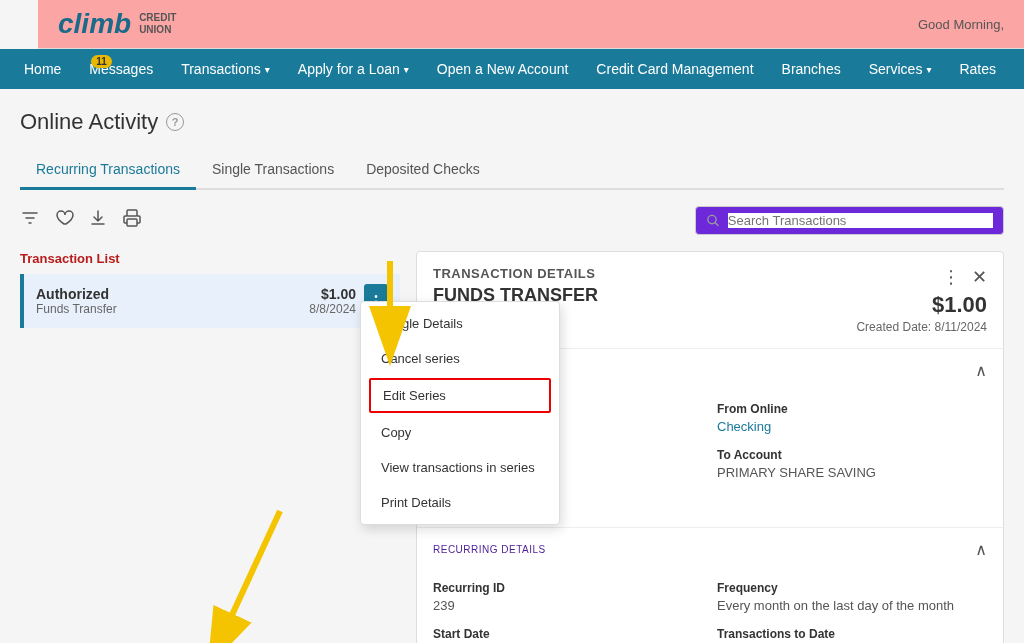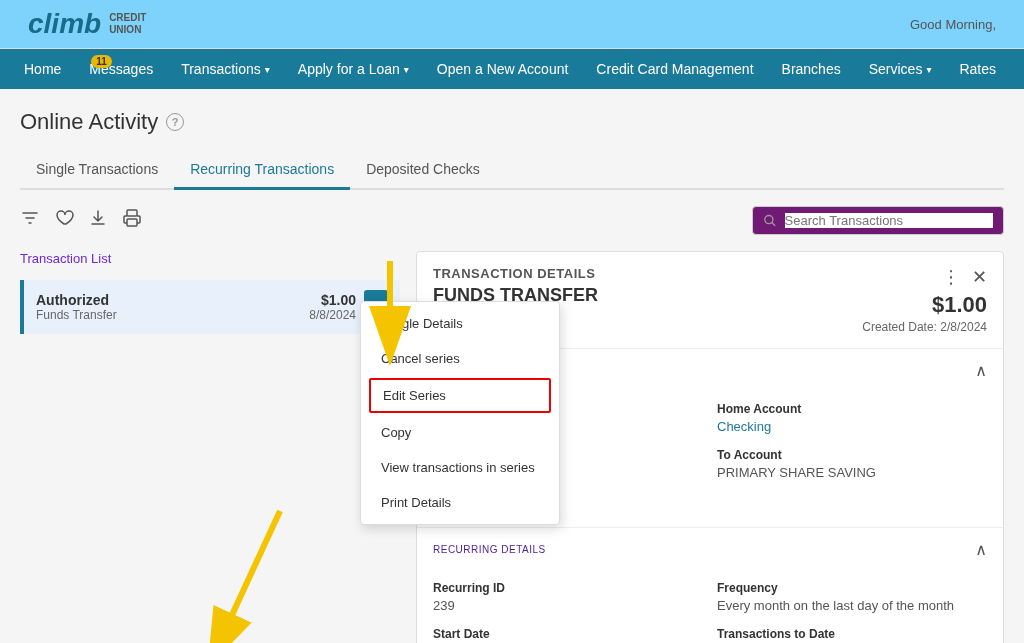--- a/index.html
+++ b/index.html
@@ -1,25 +1,26 @@
 <!DOCTYPE html>
 <html><head>
   <meta charset="utf-8">
   <style>
     * { box-sizing: border-box; margin: 0; padding: 0; }
     body { font-family: Arial, sans-serif; font-size: 14px; background: #f5f5f5; color: #333; }
 
     
     .top-bar {
-      background: #7dd3fc;
-      padding: 8px 28px;
+      background: #fca5a5;
+      padding: 8px 20px;
       display: flex;
       align-items: center;
       justify-content: space-between;
       border-bottom: 1px solid #ddd;
+      margin-left: 38px;
     }
     .logo-area { display: flex; align-items: center; gap: 8px; }
     .logo-climb { font-size: 28px; font-weight: 900; color: #1a6b8a; font-style: italic; }
     .logo-credit-union { font-size: 10px; color: #555; line-height: 1.2; text-transform: uppercase; font-weight: bold; }
     .greeting { font-size: 13px; color: #555; }
 
     
     .nav-bar {
       background: #1a7a9a;
       display: flex;
@@ -78,31 +79,31 @@
     }
     .toolbar-icons { display: flex; gap: 14px; }
     .toolbar-icon { cursor: pointer; color: #555; font-size: 18px; }
     .search-box {
       display: flex;
       align-items: center;
       border: 1px solid #ccc;
       border-radius: 4px;
       padding: 6px 10px;
       gap: 8px;
-      background: #701a75;
-      width: 252px;
+      background: #6d28d9;
+      width: 309px;
     }
     .search-box input { border: none; outline: none; font-size: 13px; width: 100%; color: #999; }
 
     
     .main-layout { display: flex; gap: 0; position: relative; }
 
     
     .transaction-list { width: 380px; min-width: 380px; }
-    .list-header { font-size: 13px; font-weight: normal; color: #6d28d9; margin-bottom: 14px; }
+    .list-header { font-size: 13px; font-weight: bold; color: #b91c1c; margin-bottom: 8px; }
     .transaction-item {
       background: #e8f0fb;
       border-left: 4px solid #1a7a9a;
       padding: 10px 12px;
       display: flex;
       align-items: center;
       justify-content: space-between;
       cursor: pointer;
       position: relative;
     }
@@ -249,22 +250,22 @@
 </nav>
 
 <div class="page-content">
 
   <div class="page-title">
     <span>Online Activity</span>
     <span class="help-icon">?</span>
   </div>
 
   <div class="tabs">
+    <div class="tab active">Recurring Transactions</div>
     <div class="tab">Single Transactions</div>
-    <div class="tab active">Recurring Transactions</div>
     <div class="tab">Deposited Checks</div>
   </div>
 
   <div class="toolbar">
     <div class="toolbar-icons">
       <span class="toolbar-icon">
         <svg width="20" height="20" viewBox="0 0 20 20" fill="none" xmlns="http://www.w3.org/2000/svg">
           <path d="M3 5h14M6 10h8M9 15h2" stroke="#555" stroke-width="1.5" stroke-linecap="round"></path>
         </svg>
       </span>
@@ -330,38 +331,38 @@
           <div class="details-fund-title">FUNDS TRANSFER</div>
           <div class="details-tracking">Tracking ID: 432</div>
         </div>
         <div style="display:flex; flex-direction:column; align-items:flex-end; gap:4px;">
           <div style="display:flex; gap:12px; align-items:center;">
             <button class="icon-btn">⋮</button>
             <button class="icon-btn">✕</button>
           </div>
           <div class="details-amount-area">
             <div class="details-amount">$1.00</div>
-            <div class="details-created">Created Date: 2/8/2024</div>
+            <div class="details-created">Created Date: 8/11/2024</div>
           </div>
         </div>
       </div>
 
       <div class="section-block">
         <div class="section-block-header">
           <span class="section-block-title">PAYMENT DETAILS</span>
           <span style="font-size:16px; color:#555;">∧</span>
         </div>
         <div class="section-block-content">
           <div class="details-grid">
             <div class="detail-item">
               <div class="detail-label">Created By</div>
               <div class="detail-value"></div>
             </div>
             <div class="detail-item">
-              <div class="detail-label">Home Account</div>
+              <div class="detail-label">From Online</div>
               <div class="detail-value link">Checking</div>
             </div>
             <div class="detail-item">
               <div class="detail-label">Authorized</div>
               <div class="detail-value">08/08/2024 10:56 AM</div>
             </div>
             <div class="detail-item">
               <div class="detail-label">To Account</div>
               <div class="detail-value">PRIMARY SHARE SAVING</div>
             </div>

